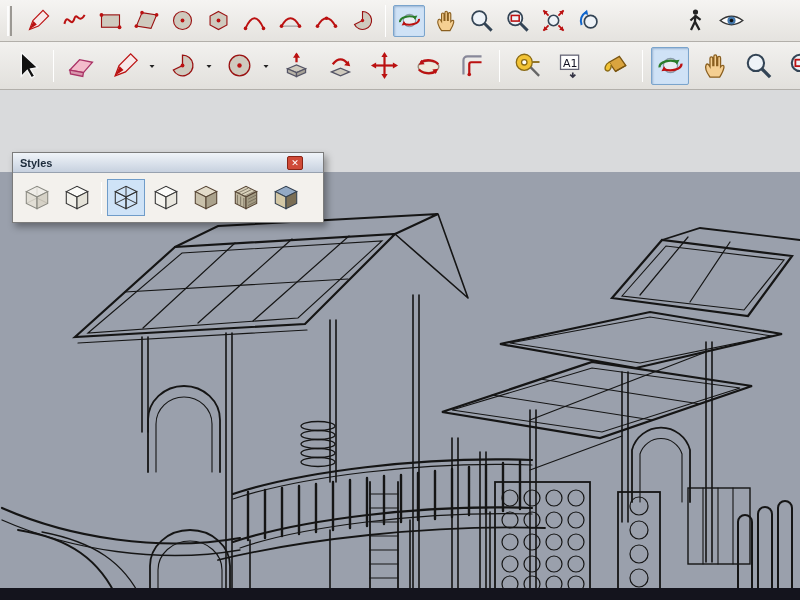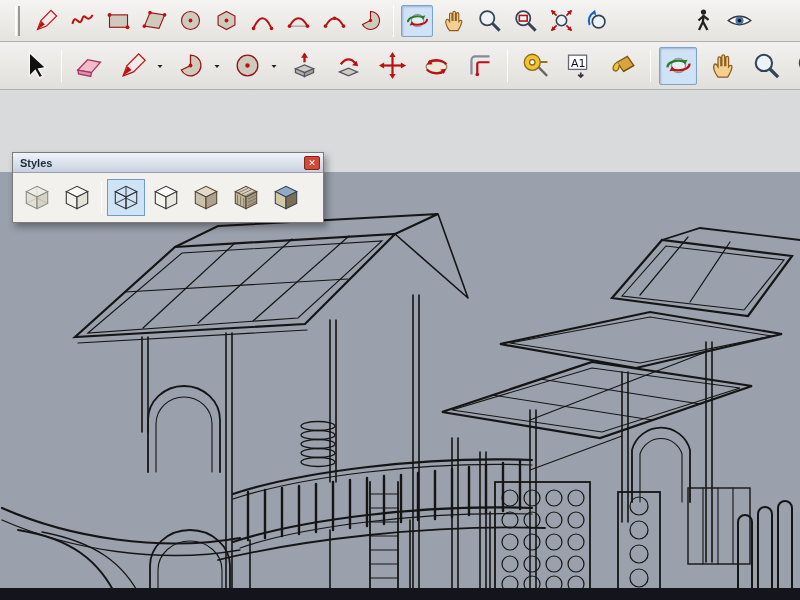--- a/index.html
+++ b/index.html
@@ -1,38 +1,38 @@
 <!DOCTYPE html>
 <html><head>
 <meta charset="utf-8">
 <style>
   *{box-sizing:border-box;margin:0;padding:0}
   html,body{width:800px;height:600px;overflow:hidden}
   body{font-family:"Liberation Sans","DejaVu Sans",sans-serif;background:#e9e7e3}
   .app{width:800px;height:600px;display:flex;flex-direction:column}
 
-  .toolbar{display:flex;align-items:center;background:linear-gradient(#f5f4f2,#e5e3df);border-bottom:1px solid #b2afaa;padding:1px 12px;overflow:hidden;flex:0 0 auto}
+  .toolbar{display:flex;align-items:center;background:linear-gradient(#f5f4f2,#e5e3df);border-bottom:1px solid #b2afaa;padding:1px 4px;overflow:hidden;flex:0 0 auto}
   #toolbar1{height:42px}
   #toolbar2{height:48px;background:linear-gradient(#f2f1ef,#e2e0dc)}
   .tbtn{width:32px;height:32px;display:flex;align-items:center;justify-content:center;border:1px solid transparent;border-radius:2px;margin:0 2px;flex:0 0 auto}
   .tbtn svg{width:27px;height:27px}
   #toolbar2 .tbtn{width:38px;height:38px;margin:0 3px}
   #toolbar2 .tbtn svg{width:31px;height:31px}
   .tbtn.selected{background:#cfe2f6;border:1px solid #7aa4cc;box-shadow:inset 1px 1px 2px rgba(60,100,150,.35)}
   .tdrop{width:13px;height:32px;display:flex;align-items:center;justify-content:center;margin:0 2px 0 -2px;flex:0 0 auto}
   .tdrop svg{width:10px;height:10px}
   .tsep{width:1px;height:32px;background:#aaa7a2;border-right:1px solid #fff;margin:0 5px;flex:0 0 auto}
   .tgrip{width:5px;height:30px;margin:0 8px 0 3px;border-left:2px solid #fcfcfc;border-right:2px solid #9b9893;flex:0 0 auto}
   .tgap{width:70px;flex:0 0 auto}
 
   .viewport{position:relative;flex:1;overflow:hidden;background:#9aa0ac}
   svg.scene{position:absolute;left:0;top:0;width:100%;height:100%;display:block}
 
   .styles-dialog{position:absolute;left:12px;top:62px;width:312px;background:#efedе9;background:#efede9;border:1px solid #7b7b7b;box-shadow:3px 4px 7px rgba(0,0,0,.35)}
-  .dlg-title{height:20px;display:flex;align-items:center;justify-content:space-between;padding:0 3px 0 7px;background:linear-gradient(#f0f4f9,#c7d1df);border-bottom:1px solid #97a1af;font-size:11px;font-weight:bold;color:#1b2a3a}
+  .dlg-title{height:20px;display:flex;align-items:center;justify-content:space-between;padding:0 20px 0 7px;background:linear-gradient(#f0f4f9,#c7d1df);border-bottom:1px solid #97a1af;font-size:11px;font-weight:bold;color:#1b2a3a}
   .dlg-close{width:16px;height:14px;background:#cf4a38;border:1px solid #8a2416;color:#fff;font-size:9px;line-height:12px;text-align:center;border-radius:2px;cursor:default}
   .dlg-body{display:flex;align-items:center;padding:6px 4px;background:#f3f1ed}
   .style-thumb{width:38px;height:37px;display:flex;align-items:center;justify-content:center;border:1px solid transparent;margin:0 1px}
   .style-thumb.selected{background:#cfe3f7;border:1px solid #6f9cc9}
   .style-thumb svg{width:30px;height:29px}
   .vsep{width:1px;height:32px;background:#aaa7a2;border-right:1px solid #fff;margin:0 4px}
 </style>
 </head>
 <body>
 

